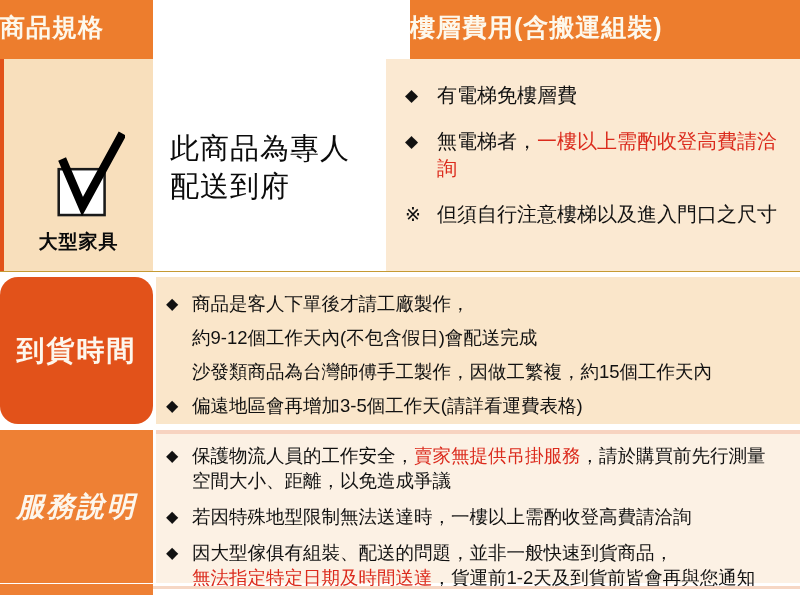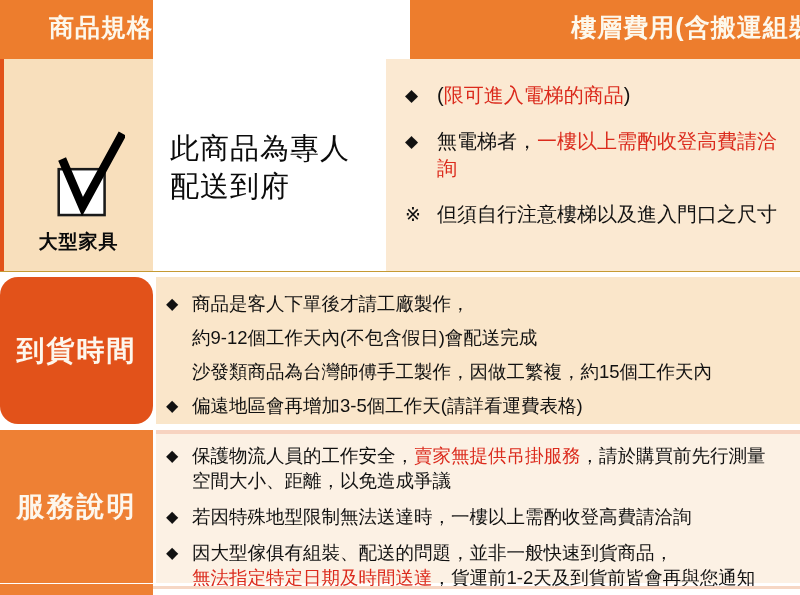--- a/index.html
+++ b/index.html
@@ -3,21 +3,21 @@
 <meta charset="utf-8">
 <style>
   html,body{margin:0;padding:0;background:#fff;}
   .stage{
     position:relative;width:800px;height:595px;overflow:hidden;background:#fff;
     font-family:"Liberation Sans","DejaVu Sans",sans-serif;color:#111;
   }
   
   .hdr{
     position:absolute;top:0;height:70px;background:#ED7D2D;color:#FDF8EC;
-    font-size:25px;font-weight:bold;letter-spacing:1px;text-align:right;line-height:55px;
+    font-size:25px;font-weight:bold;letter-spacing:1px;text-align:left;line-height:55px;
     border-bottom:1px solid #F0C9A2;box-sizing:border-box;
   }
   .hdr.c1{left:0;width:153px;}
   .hdr.c2{left:156px;width:227px;}
   .hdr.c3{left:386px;width:414px;margin-left:24px;}
   
   .cell{position:absolute;box-sizing:border-box;}
   .spec-left{
     left:0;top:59px;width:153px;height:212px;background:#F8DFBC;
     border-left:4px solid #E2521A;text-align:center;
@@ -49,21 +49,21 @@
   }
   .arr-right{
     left:156px;top:277px;width:644px;height:147px;background:#FAE6CA;
     padding:10px 8px 0 6px;font-size:18.5px;line-height:34px;
   }
   .line{position:relative;padding-left:30px;white-space:nowrap;}
   .line .b{position:absolute;left:4px;top:0;font-size:16px;}
   
   .svc-left{
     left:0;top:430px;width:153px;height:153px;background:#EE8034;color:#FDF6EC;
-    font-size:28px;font-weight:bold;letter-spacing:2px;text-align:center;line-height:153px;
+    font-size:28px;font-weight:bold;letter-spacing:2px;text-align:center;line-height:153px;font-style:italic;
   }
   .svc-right{
     left:156px;top:430px;width:644px;height:153px;background:#FCF1E4;
     border-top:4px solid #F7D3C0;padding:9px 8px 0 6px;font-size:18.5px;line-height:25px;
   }
   .svc-item{position:relative;padding-left:30px;margin-bottom:11px;white-space:nowrap;}
   .svc-item .b{position:absolute;left:4px;top:0;font-size:16px;}
   
   .bottom-stub{position:absolute;left:0;top:584px;width:153px;height:11px;background:#EE8034;}
   .bottom-line{position:absolute;left:153px;top:586px;width:647px;height:3px;background:#F6D7C4;}
@@ -85,21 +85,21 @@
   </div>
 
   <div class="cell spec-mid">
     <div>此商品為專人</div>
     <div>配送到府</div>
   </div>
 
   <div class="cell spec-right">
     <div class="li">
       <span class="b">◆</span>
-      <div><span>(</span><span class="red">限可進入電梯的商品</span><span>)</span></div>
+      <div>有電梯免樓層費</div>
     </div>
     <div class="li">
       <span class="b">◆</span>
       <span>無電梯者，</span><span class="red">一樓以上需酌收登高費請洽詢</span>
     </div>
     <div class="li">
       <span class="b ref">※</span>
       <span>但須自行注意樓梯以及進入門口之尺寸</span>
     </div>
   </div>

